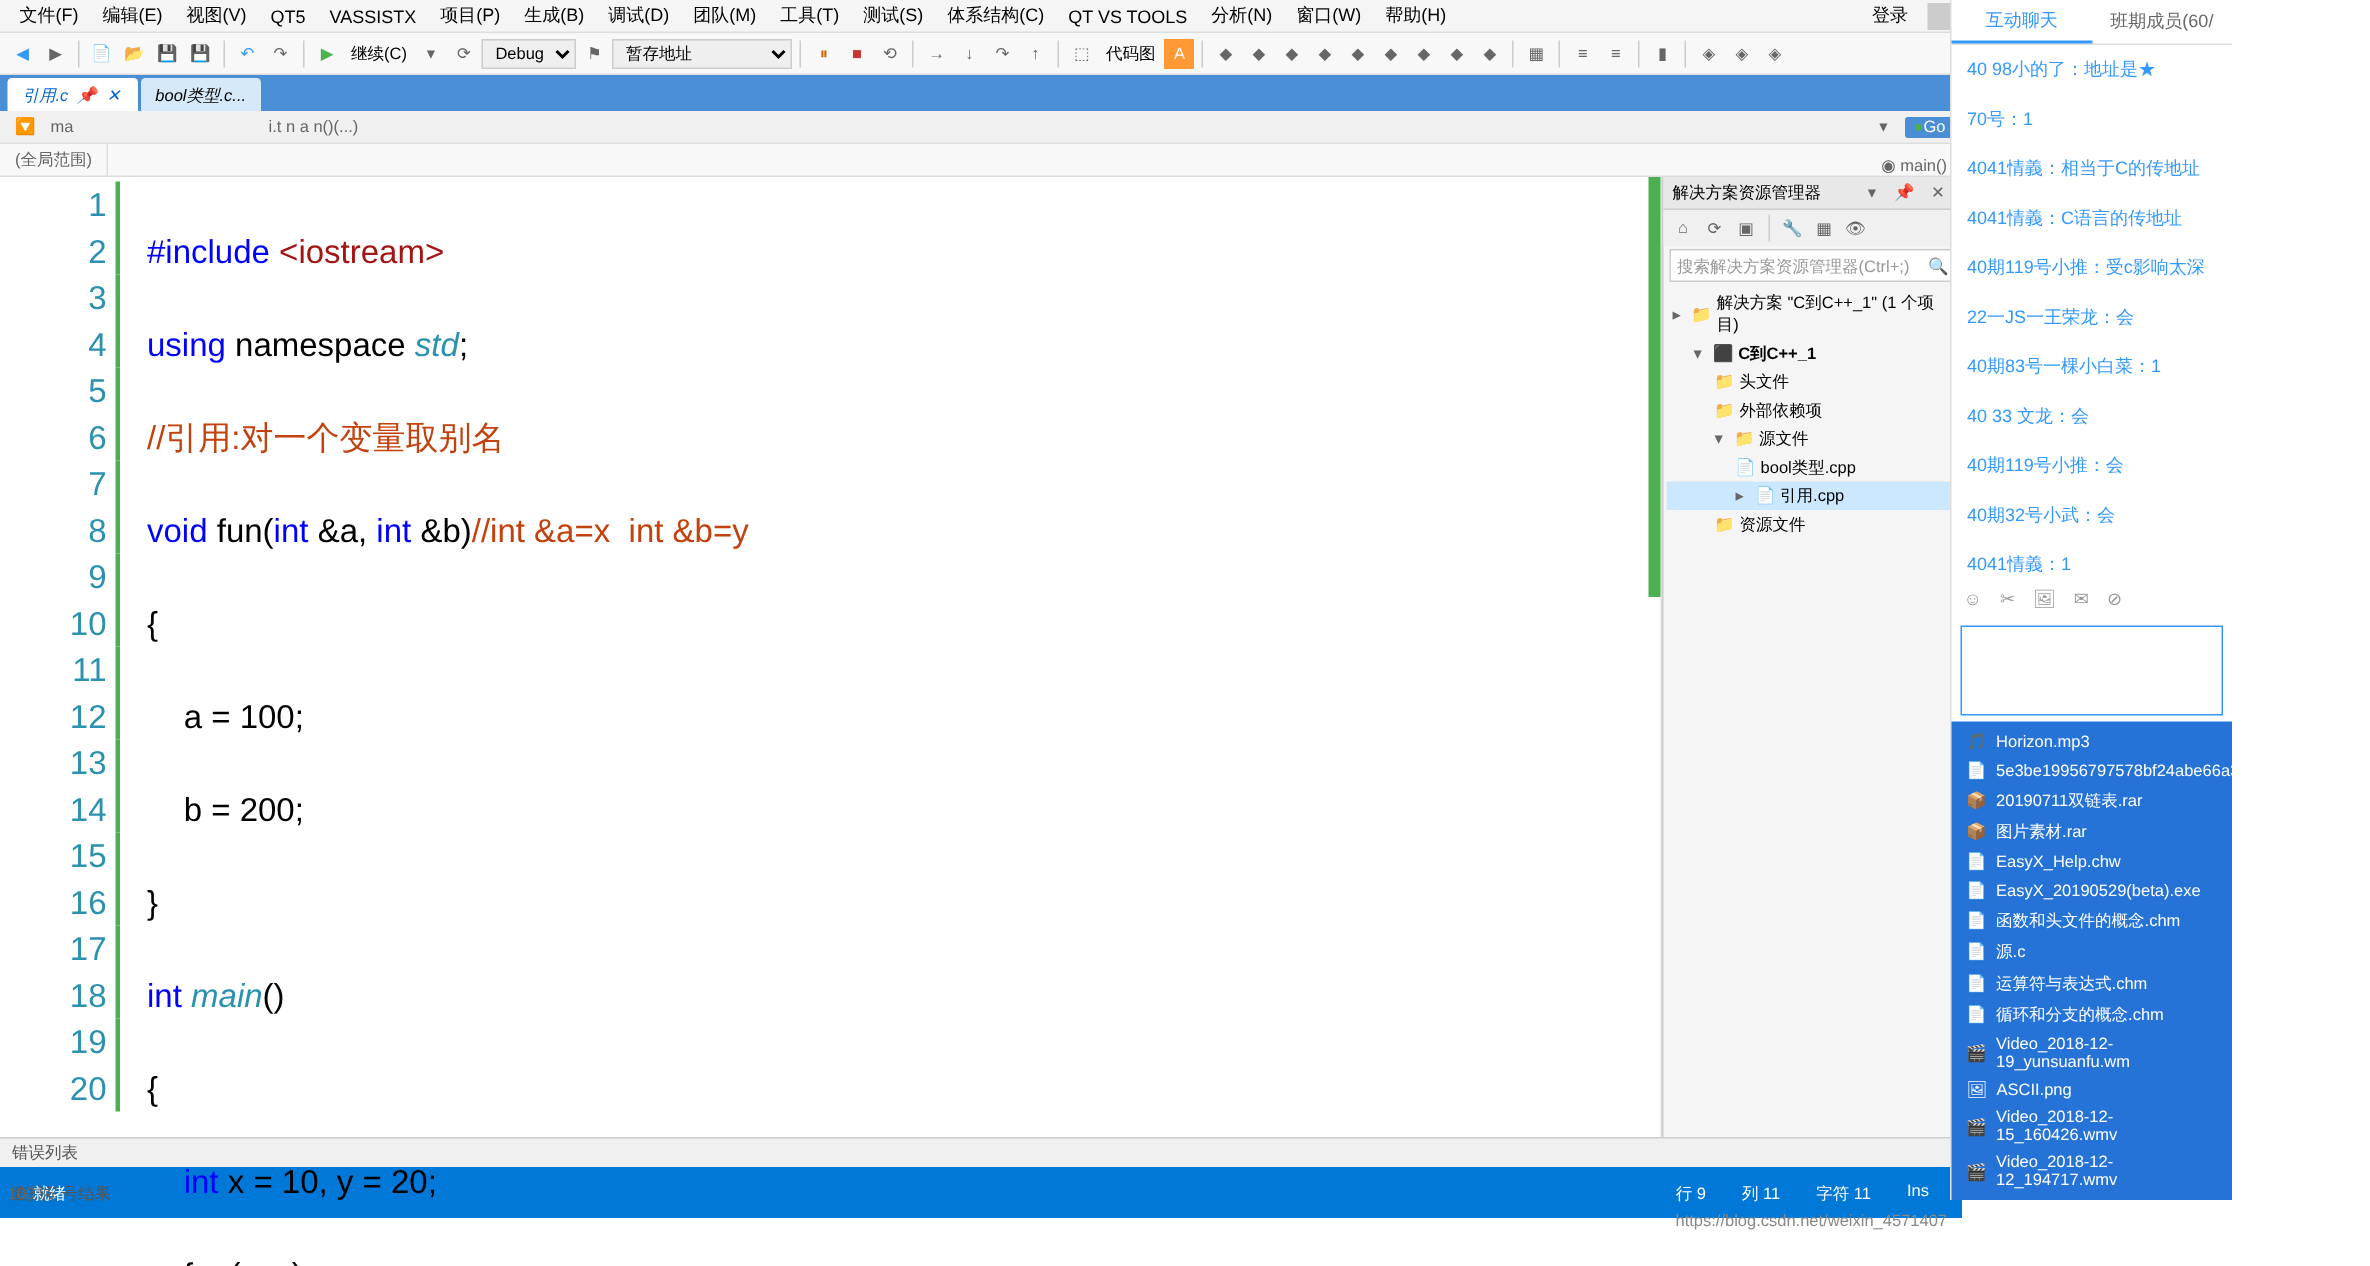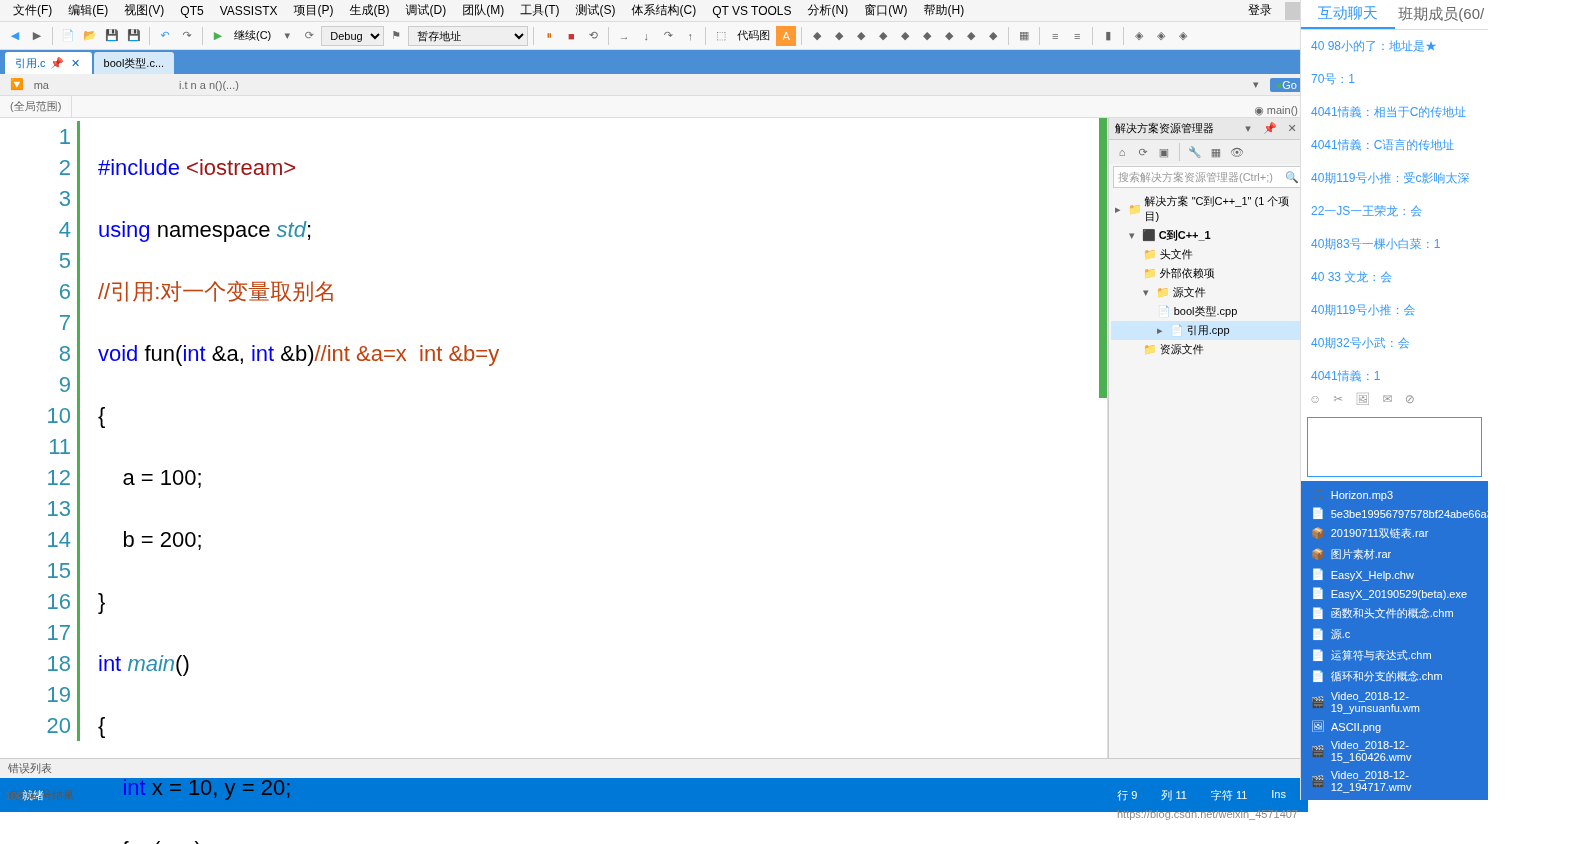--- a/index.html
+++ b/index.html
@@ -7,21 +7,21 @@
 .menubar { height: 22px; background: #f5f5f5; border-bottom: 1px solid #ddd; display: flex; align-items: center; padding: 0 5px; }
 .menubar-item { padding: 2px 8px; cursor: pointer; }
 .login { margin-left: auto; padding: 2px 8px; }
 .login-icon { width: 18px; height: 18px; background: #ccc; margin-left: 5px; }
 .toolbar { height: 28px; background: #f8f8f8; border-bottom: 1px solid #ddd; display: flex; align-items: center; padding: 0 5px; gap: 2px; }
 .tb-btn { width: 20px; height: 20px; display: flex; align-items: center; justify-content: center; cursor: pointer; font-size: 11px; color: #666; }
 .tb-sep { width: 1px; height: 18px; background: #ccc; margin: 0 3px; }
 .tb-combo { height: 20px; border: 1px solid #ccc; padding: 0 4px; font-size: 11px; }
 .tb-wide { width: 120px; }
 .tabs { height: 24px; background: #4a8fd6; display: flex; align-items: flex-end; padding-left: 5px; }
-.tab { height: 22px; padding: 3px 10px; background: #d6e9f8; margin-right: 2px; font-size: 11px; display: flex; align-items: center; border-radius: 3px 3px 0 0; }
+.tab { height: 22px; padding: 3px 10px; background: #d6e9f8; margin-right: 2px; font-size: 11px; display: flex; align-items: center; border-radius: 3px 3px 0 0; font-style: italic; }
 .tab.active { background: #fff; color: #0066cc; }
 .tab-close { margin-left: 6px; width: 12px; height: 12px; display: flex; align-items: center; justify-content: center; cursor: pointer; }
 .navbar { height: 22px; background: #f0f0f0; border-bottom: 1px solid #ddd; display: flex; align-items: center; padding: 0 5px; font-size: 11px; color: #666; }
 .nav-item { padding: 0 5px; }
 .nav-right { margin-left: auto; display: flex; align-items: center; gap: 4px; }
 .go-btn { background: #4a8fd6; color: #fff; padding: 1px 6px; border-radius: 2px; text-align: right; }
 .scope-bar { height: 22px; background: #f8f8f8; border-bottom: 1px solid #ddd; display: flex; align-items: flex-end; font-size: 11px; }
 .scope-left { padding: 0 10px; color: #666; border-right: 1px solid #ddd; height: 100%; display: flex; align-items: center; }
 .scope-main { flex: 1; padding: 0 10px; color: #888; }
 .scope-func { padding: 0 10px; color: #666; }
@@ -43,21 +43,21 @@
 .search-box { height: 22px; border: 1px solid #ccc; margin: 2px 4px; display: flex; align-items: center; padding: 0 4px; font-size: 11px; color: #999; background: #fff; }
 .tree { flex: 1; padding: 2px; font-size: 11px; overflow: auto; }
 .tree-item { padding: 2px 4px; display: flex; align-items: center; gap: 3px; cursor: pointer; }
 .tree-item.selected { background: #cce8ff; }
 .tree-item.l1 { padding-left: 18px; }
 .tree-item.l2 { padding-left: 32px; }
 .tree-item.l3 { padding-left: 46px; }
 .tree-arrow { width: 10px; color: #666; }
 .chat-panel { position: absolute; right: 0; top: 0; width: 188px; height: 800px; background: #fff; border-left: 1px solid #ddd; display: flex; flex-direction: column; }
 .chat-tabs { height: 30px; display: flex; border-bottom: 1px solid #ddd; }
-.chat-tab { flex: 1; display: flex; align-items: center; justify-content: center; font-size: 15px; color: #3399ff; cursor: pointer; }
+.chat-tab { flex: 1; display: flex; align-items: center; justify-content: center; font-size: 12px; color: #3399ff; cursor: pointer; }
 .chat-tab.active { border-bottom: 2px solid #3399ff; }
 .chat-list { flex: 1; overflow: auto; }
 .chat-msg { padding: 8px 10px; font-size: 12px; color: #3399ff; cursor: pointer; }
 .chat-toolbar { height: 28px; display: flex; align-items: center; padding: 0 8px; gap: 12px; color: #999; }
 .chat-input { height: 60px; border: 1px solid #3399ff; margin: 4px 6px; }
 .file-list { background: #2673d8; color: #fff; padding: 4px 0; }
 .file-item { padding: 3px 10px; font-size: 11px; display: flex; align-items: center; gap: 6px; cursor: pointer; }
 .bottom-bar { height: 20px; background: #f0f0f0; border-top: 1px solid #ccc; display: flex; align-items: center; padding: 0 8px; font-size: 11px; }
 .bottom-tabs { display: flex; gap: 12px; flex-direction: column; }
 .bottom-tab { color: #555; cursor: pointer; }

